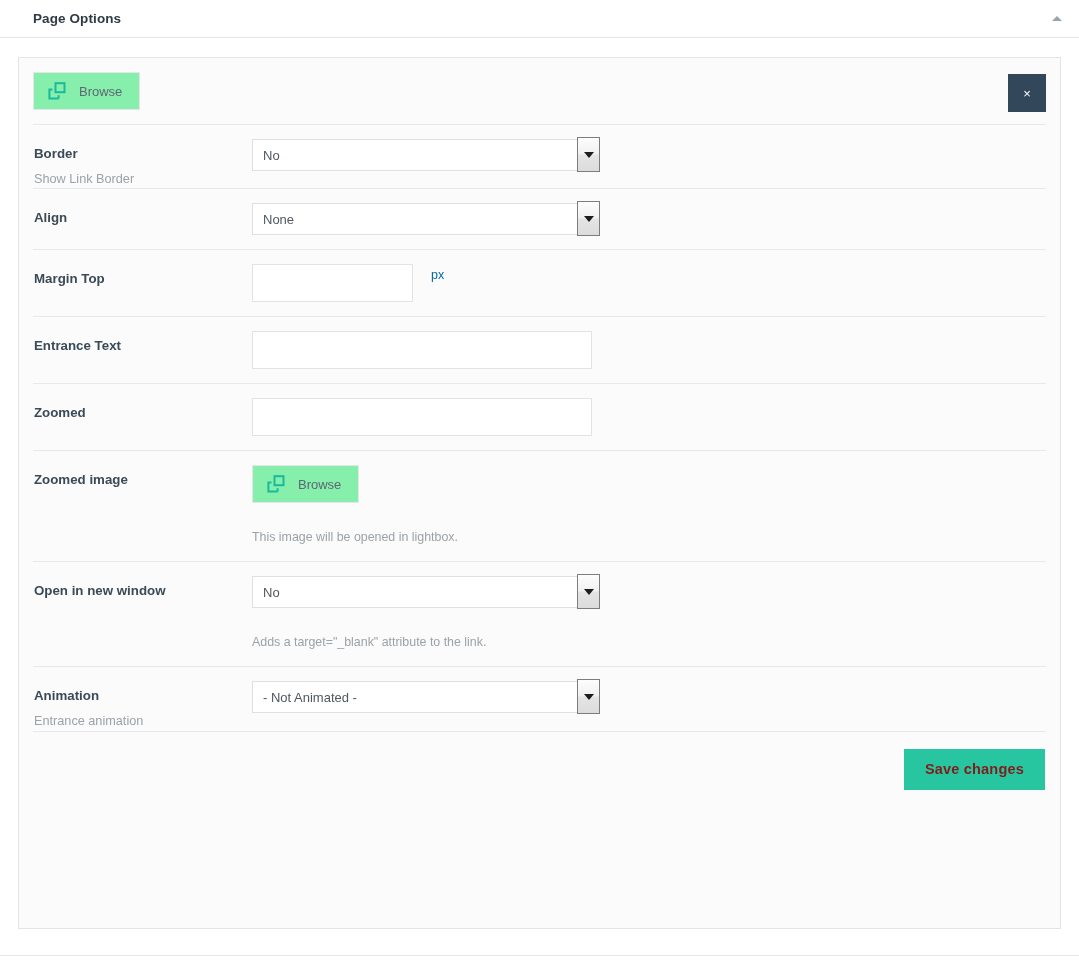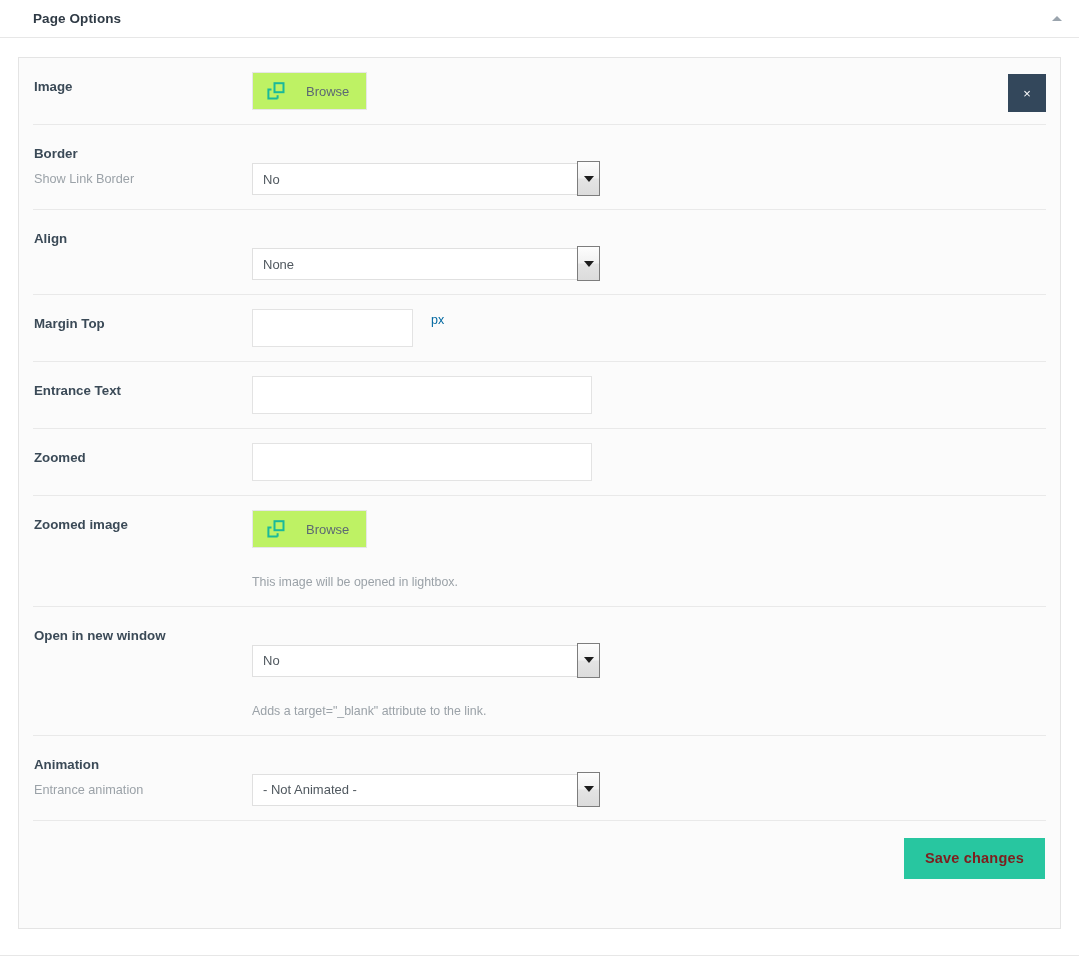--- a/index.html
+++ b/index.html
@@ -109,22 +109,22 @@
   .row-field {
     flex: 1 1 auto;
     padding-top: 14px;
     padding-bottom: 14px;
   }
 
   
   .browse-btn {
     display: inline-flex;
     align-items: center;
-    gap: 21px;
-    background: #bef264;
+    gap: 13px;
+    background: #86efac;
     border: 1px solid #e6e6e6;
     height: 38px;
     padding: 0 17px 0 14px;
     cursor: pointer;
     font-family: "Liberation Sans", sans-serif;
   }
   .browse-btn .btn-text {
     font-size: 13px;
     color: #5c6873;
   }
@@ -153,21 +153,20 @@
     padding-top: 4px;
   }
   .inline-wrap { display: flex; align-items: flex-start; }
 
   
   .select-wrap {
     position: relative;
     display: block;
     width: 340px;
     height: 32px;
-    margin-top: 24px;
   }
   .select-wrap .sel-box {
     width: 340px;
     height: 32px;
     background: #ffffff;
     border: 1px solid #e0e0e0;
     display: flex;
     align-items: center;
     padding: 0 34px 0 10px;
     font-size: 13px;
@@ -240,23 +239,20 @@
       <i></i>
     </span>
 </div>
 
 <div class="panel-body">
   <div class="inner-card">
 
     <button class="close-btn">×</button>
 
     <div class="row">
-      <div class="row-label">
-        <span class="label-main">Image</span>
-      </div>
       <div class="row-field">
         <button class="browse-btn">
           <span>
             <svg class="icon-browse" viewBox="0 0 18 18" aria-hidden="true">
               <rect x="7.5" y="1.2" width="9" height="9" fill="none" stroke="#19b99a" stroke-width="2"></rect>
               <polyline points="10.6,16.6 1.4,16.6 1.4,7.4 4.5,7.4" fill="none" stroke="#19b99a" stroke-width="2"></polyline>
               <polyline points="10.6,16.6 10.6,13.2" fill="none" stroke="#19b99a" stroke-width="2"></polyline>
             </svg>
           </span>
           <span class="btn-text">Browse</span>

